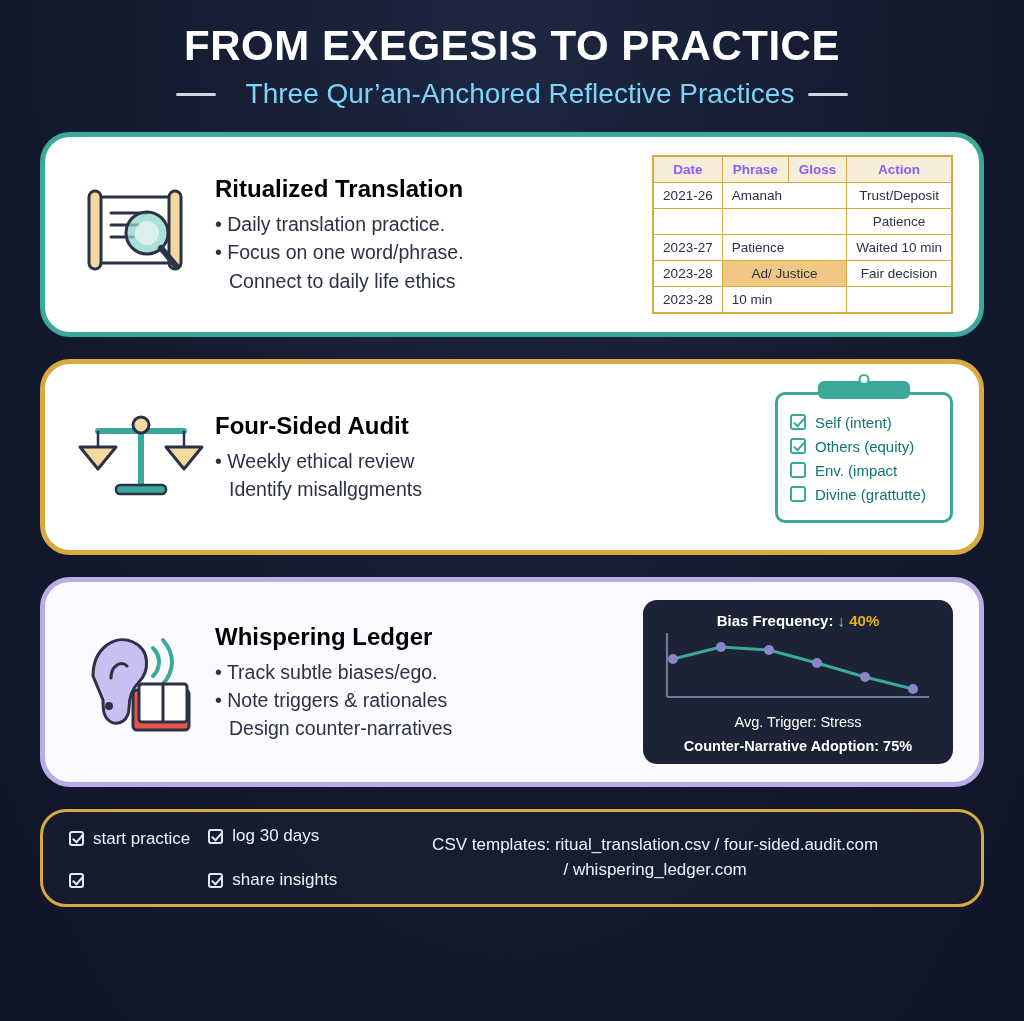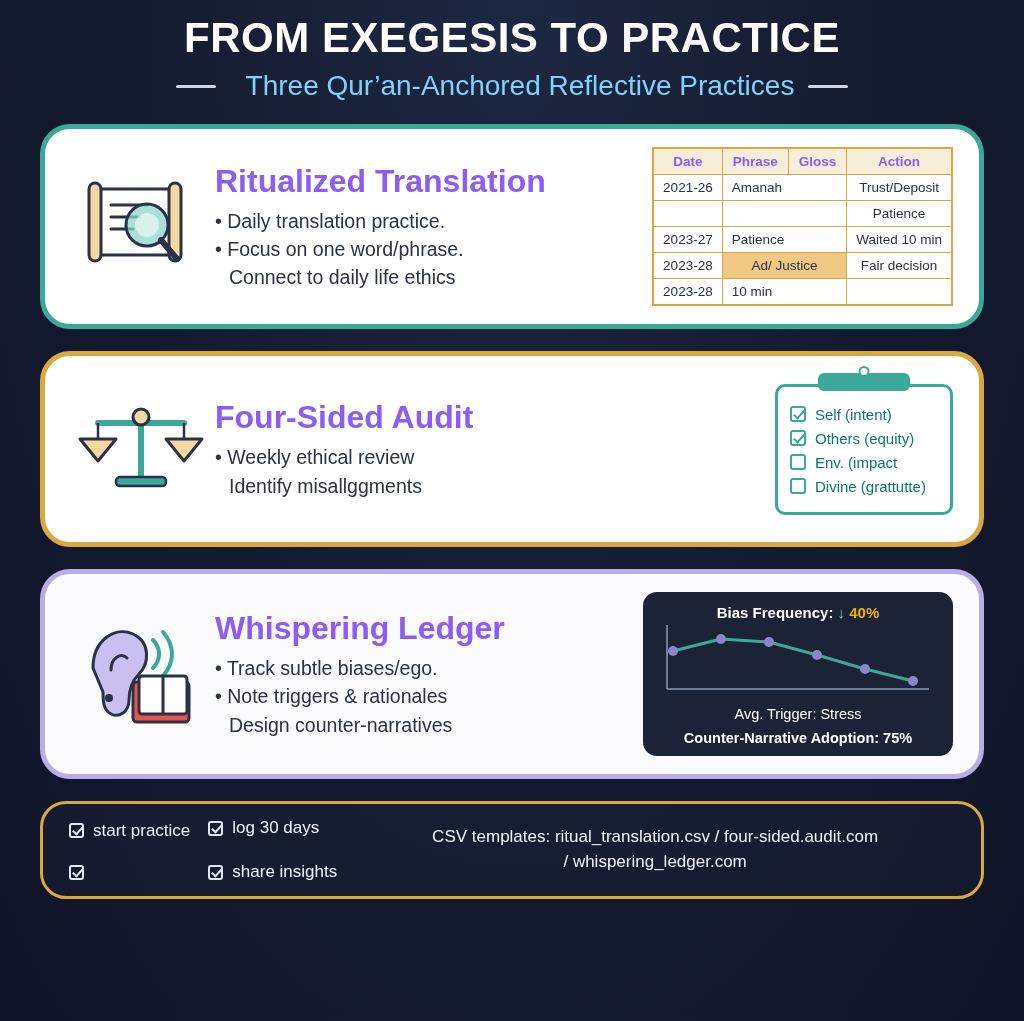--- a/index.html
+++ b/index.html
@@ -15,21 +15,21 @@
   
   .bg-glow {
     position: absolute;
     inset: 0;
     background: radial-gradient(ellipse at 50% 0%, #1e2742 0%, #141a2e 55%, #10152a 100%);
     z-index: 0;
   }
   .page { position: relative; z-index: 1; padding: 0 40px; }
 
   
-  .header { text-align: center; padding-top: 14px; }
+  .header { text-align: center; padding-top: 22px; }
   .title {
     font-size: 42px;
     font-weight: bold;
     letter-spacing: 0.5px;
     color: #ffffff;
   }
   .subtitle-row {
     display: flex;
     align-items: center;
     justify-content: center;
@@ -61,23 +61,23 @@
 
   .card-icon {
     width: 140px;
     flex: 0 0 140px;
     display: flex;
     align-items: center;
     justify-content: center;
   }
   .card-body { flex: 1 1 auto; padding-left: 4px; padding-right: 10px; }
   .card-title {
-    font-size: 32px;
+    font-size: 24px;
     font-weight: bold;
-    color: #8b5cf6;
+    color: #000000;
     margin-bottom: 8px;
   }
   .bullet {
     font-size: 19.5px;
     color: #2b3146;
     line-height: 1.35;
     margin-top: 2px;
   }
   .bullet.cont { padding-left: 14px; }
 

